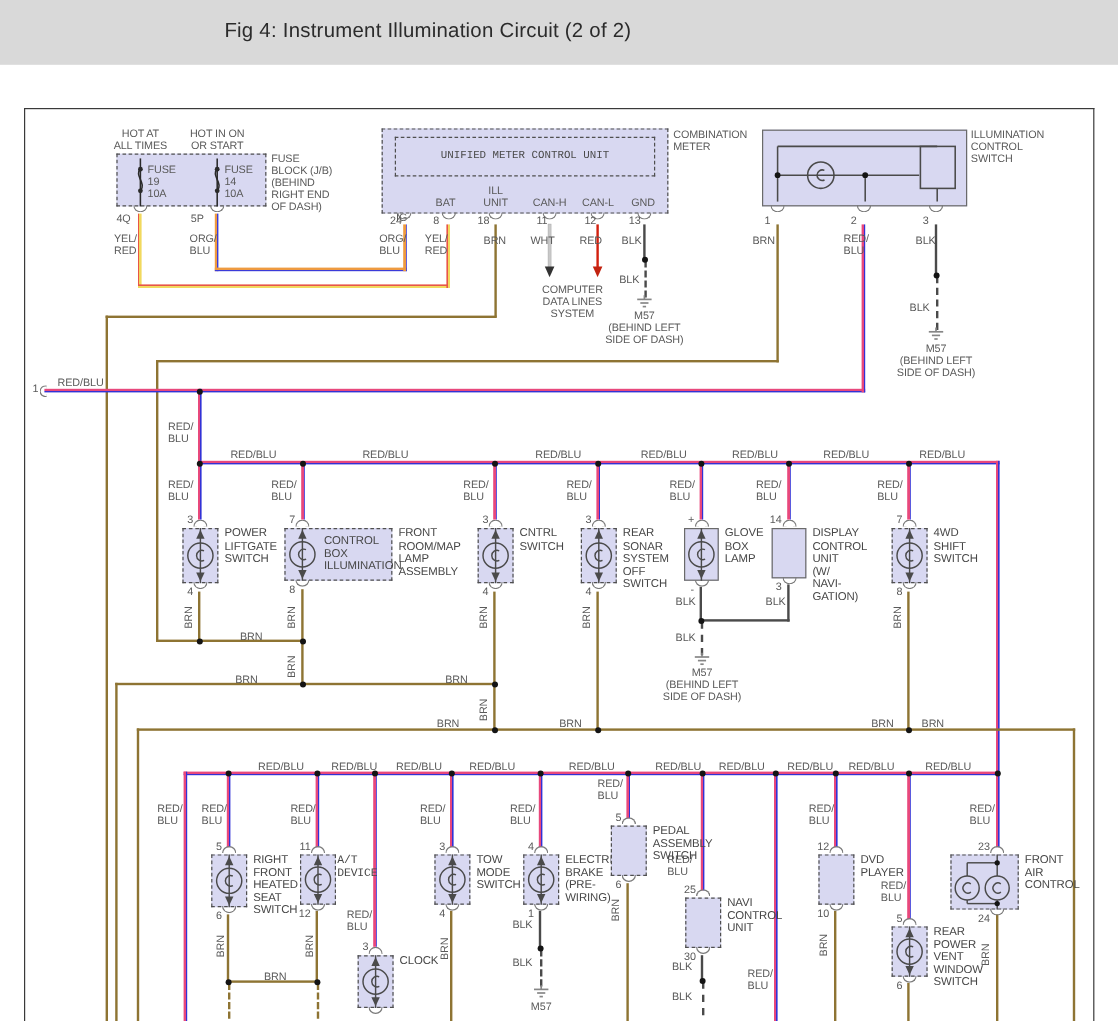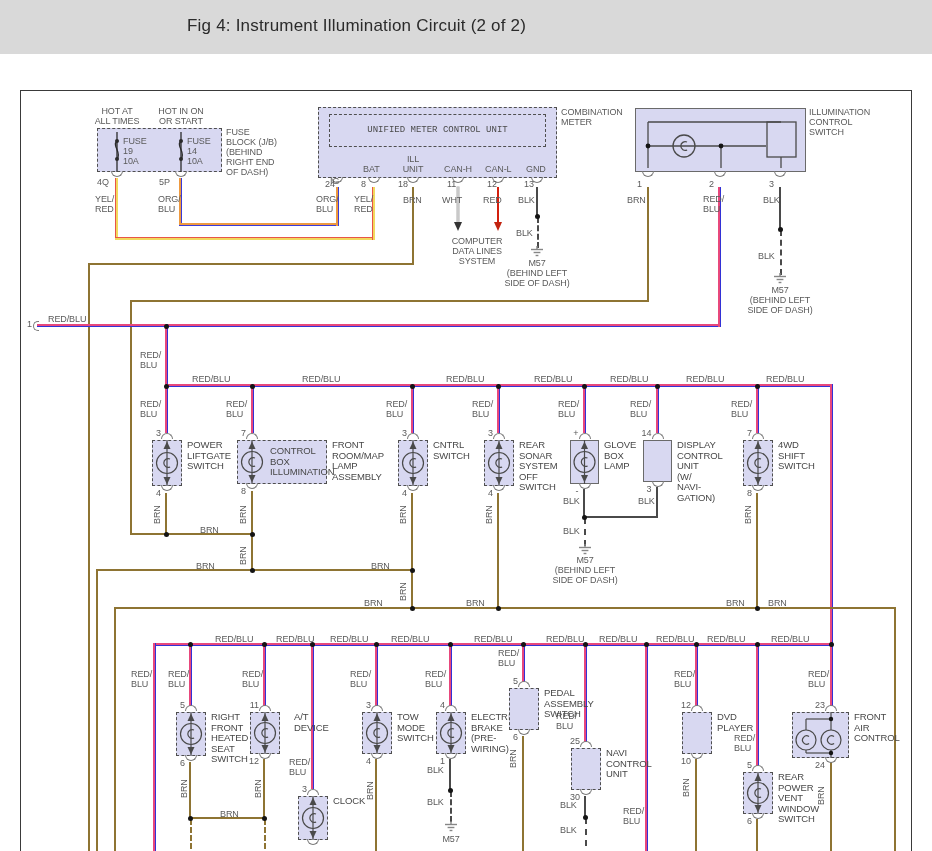--- a/index.html
+++ b/index.html
@@ -572,21 +572,21 @@
         <path d="M 18 17 a 4.4 4.4 0 1 0 0.1 8"></path>
       </g>
       <polygon points="15,1.5 11.5,9 18.5,9" fill="#4a4a4a"></polygon>
       <polygon points="15,40.5 11.5,33 18.5,33" fill="#4a4a4a"></polygon>
     </svg>
     </div>
     <div class="arc-t" style="left: 259px; top: 705px;"></div>
     <div class="arc-b" style="left: 259px; top: 753px;"></div>
     <div class="pin" style="left: 243px; top: 700px;">11</div>
     <div class="pin" style="left: 243px; top: 756px;">12</div>
-    <div class="comp-label" style="left: 294px; top: 712px;">A/T
+    <div class="comp-label" style="left: 281px; top: 712px; font-family: Liberation Mono, monospace;">A/T
 DEVICE</div>
     <div class="box" style="left: 298px; top: 796px; width: 30px; height: 44px;"></div>
     <div class="svgbox" style="left: 298px; top: 796px;">
       <svg width="30" height="44" viewBox="0 0 30 44">
       <g stroke="#4a4a4a" stroke-width="1.2" fill="none">
         <line x1="15" y1="0" x2="15" y2="44"></line>
         <circle cx="15" cy="22" r="10.5"></circle>
         <path d="M 18 18 a 4.4 4.4 0 1 0 0.1 8"></path>
       </g>
       <polygon points="15,1.5 11.5,9 18.5,9" fill="#4a4a4a"></polygon>

